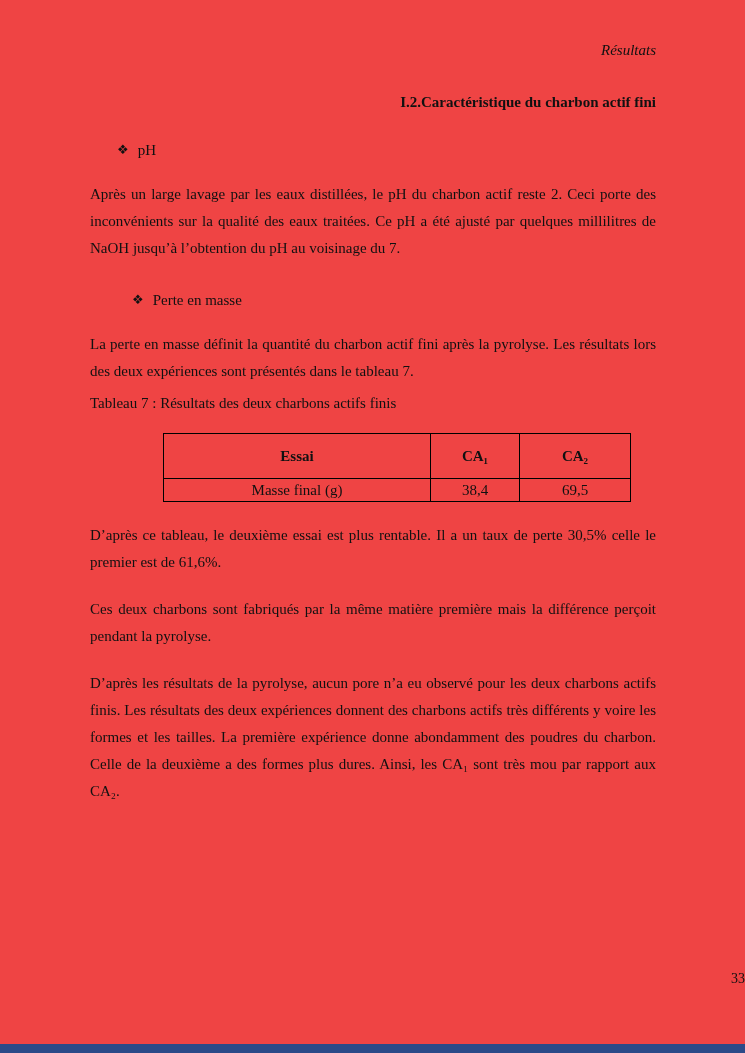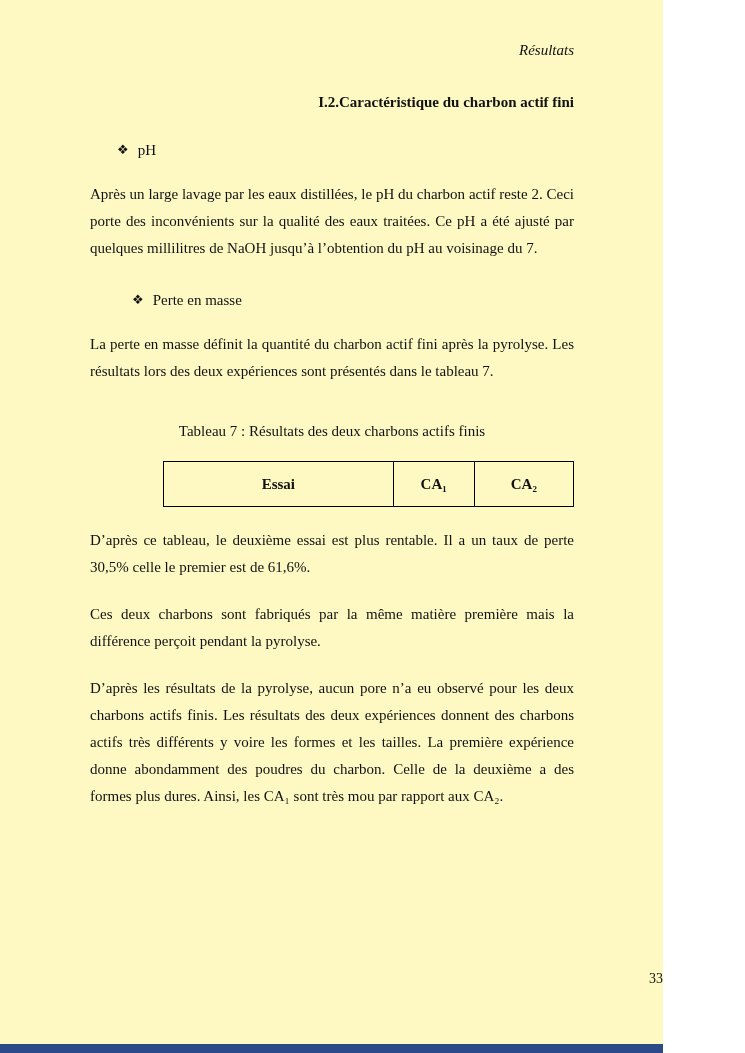--- a/index.html
+++ b/index.html
@@ -2,23 +2,23 @@
 <html><head>
 <meta charset="utf-8">
 <style>
   html, body {
     margin: 0;
     padding: 0;
     background: #ffffff;
   }
   .page {
     position: relative;
-    width: 663px;
+    width: 745px;
     height: 1053px;
-    background: #fef9c3;
+    background: #ef4444;
     font-family: "Liberation Serif", "DejaVu Serif", serif;
     color: #111111;
     overflow: hidden;
   }
   .content {
     padding: 40px 89px 0 90px;
   }
   .header-right {
     text-align: right;
     font-style: italic;
@@ -51,24 +51,23 @@
     transform: translateY(-1px);
   }
   .para {
     margin: 0;
     margin-top: 20px;
     text-align: justify;
     font-size: 15px;
     line-height: 27px;
   }
   .table-caption {
-    margin-top: 36px;
+    margin-top: 8px;
     font-size: 15px;
     line-height: 20px;
-    text-align: center;
   }
   table.results-table {
     margin-top: 20px;
     margin-left: 73px;
     border-collapse: collapse;
   }
   .results-table th,
   .results-table td {
     border: 1px solid #000000;
     text-align: center;
@@ -131,20 +130,25 @@
 
     <table class="results-table">
       <thead>
         <tr>
           <th class="col-essai">Essai</th>
           <th class="col-ca1">CA₁</th>
           <th class="col-ca2">CA₂</th>
         </tr>
       </thead>
       <tbody>
+        <tr>
+          <td>Masse final (g)</td>
+          <td>38,4</td>
+          <td>69,5</td>
+        </tr>
       </tbody>
     </table>
 
     <p class="para">D’après ce tableau, le deuxième essai est plus rentable. Il a un taux de perte 30,5% celle le premier est de 61,6%.</p>
 
     <p class="para">Ces deux charbons sont fabriqués par la même matière première mais la différence perçoit pendant la pyrolyse.</p>
 
     <p class="para">D’après les résultats de la pyrolyse, aucun pore n’a eu observé pour les deux charbons actifs finis. Les résultats des deux expériences donnent des charbons actifs très différents y voire les formes et les tailles. La première expérience donne abondamment des poudres du charbon. Celle de la deuxième a des formes plus dures. Ainsi, les CA₁ sont très mou par rapport aux CA₂.</p>
 
   </div>

